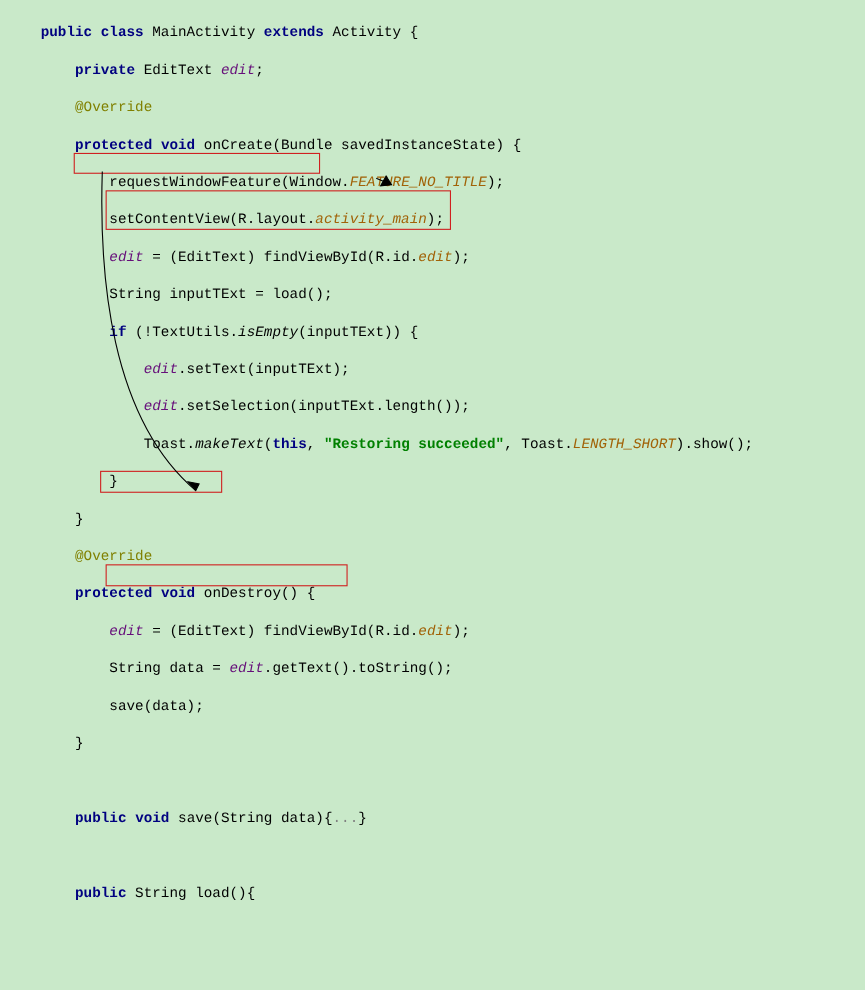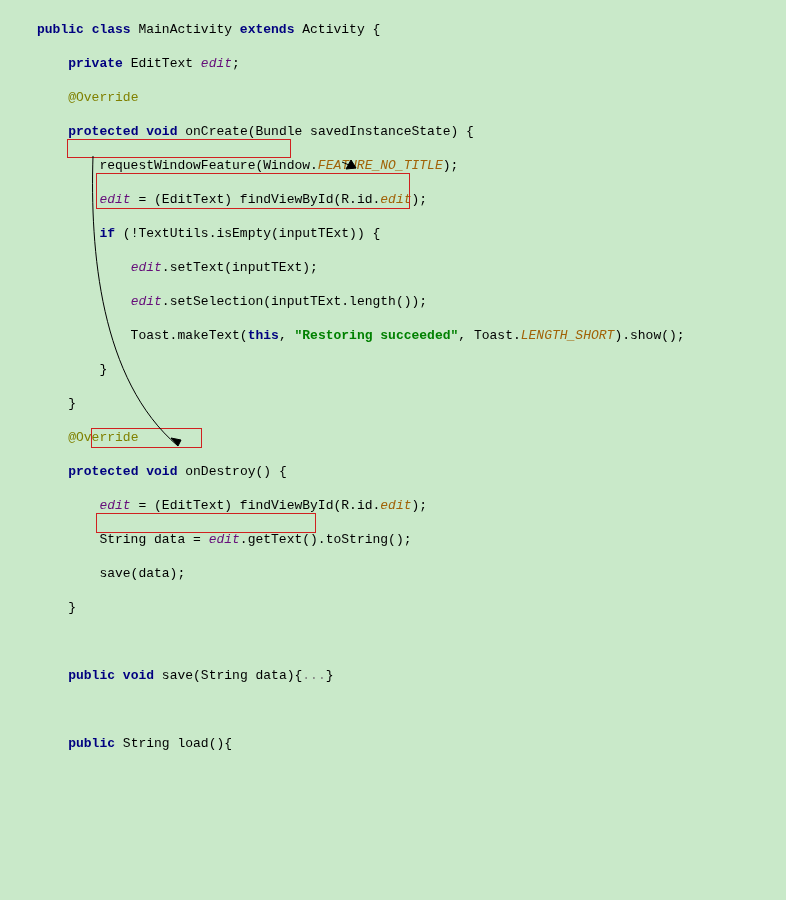--- a/index.html
+++ b/index.html
@@ -17,21 +17,21 @@
     padding: 4px 0 4px 10px;
     white-space: pre;
     position: relative;
   }
   .line { display: block; padding-left: 27px; }
   .kw { color: #000080; font-weight: bold; }
   .ann { color: #808000; }
   .str { color: #008000; font-weight: bold; }
   .static-field { color: #a16207; font-style: italic; margin-top: 24px; }
   .field { color: #660e7a; font-style: italic; }
-  .method-it { }
+  .method-it { font-style: italic; }
   .fold { color: #808080; }
   .hl-box1 {
     position: absolute;
     border: 1px solid #d02020;
     pointer-events: none;
   }
   .arrow {
     position: absolute;
     stroke: #000;
     fill: none;
@@ -40,21 +40,23 @@
 </style>
 </head>
 <body>
 
 <div class="editor">
 <span class="line"><span class="kw">public</span> <span class="kw">class</span> MainActivity <span class="kw">extends</span> Activity {</span>
 <span class="line">    <span class="kw">private</span> EditText <span class="field">edit</span>;</span>
 <span class="line">    <span class="ann">@Override</span></span>
 <span class="line">    <span class="kw">protected</span> <span class="kw">void</span> onCreate(Bundle savedInstanceState) {</span>
 <span class="line">        requestWindowFeature(Window.<span class="static-field">FEATURE_NO_TITLE</span>);</span>
+<span class="line">        setContentView(R.layout.<span class="static-field">activity_main</span>);</span>
 <span class="line">        <span class="field">edit</span> = (EditText) findViewById(R.id.<span class="static-field">edit</span>);</span>
+<span class="line">        String inputTExt = load();</span>
 <span class="line">        <span class="kw">if</span> (!TextUtils.<span class="method-it">isEmpty</span>(inputTExt)) {</span>
 <span class="line">            <span class="field">edit</span>.setText(inputTExt);</span>
 <span class="line">            <span class="field">edit</span>.setSelection(inputTExt.length());</span>
 <span class="line">            Toast.<span class="method-it">makeText</span>(<span class="kw">this</span>, <span class="str">"Restoring succeeded"</span>, Toast.<span class="static-field">LENGTH_SHORT</span>).show();</span>
 <span class="line">        }</span>
 <span class="line">    }</span>
 <span class="line">    <span class="ann">@Override</span></span>
 <span class="line">    <span class="kw">protected</span> <span class="kw">void</span> onDestroy() {</span>
 <span class="line">        <span class="field">edit</span> = (EditText) findViewById(R.id.<span class="static-field">edit</span>);</span>
 <span class="line">        String data = <span class="field">edit</span>.getText().toString();</span>

